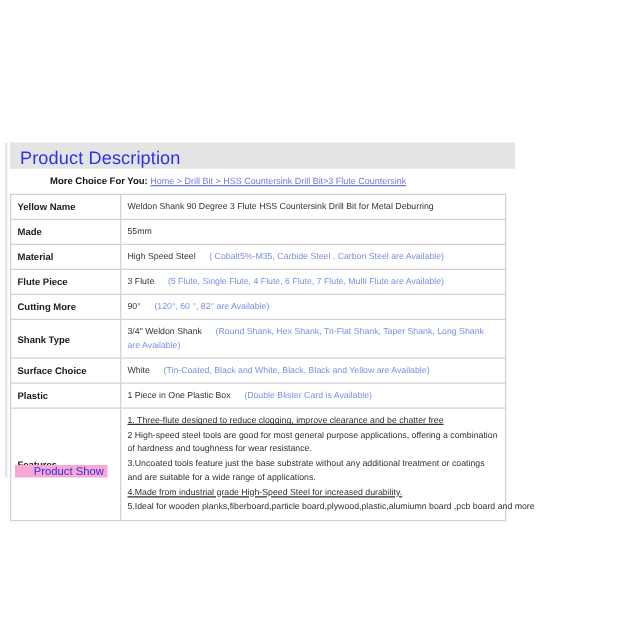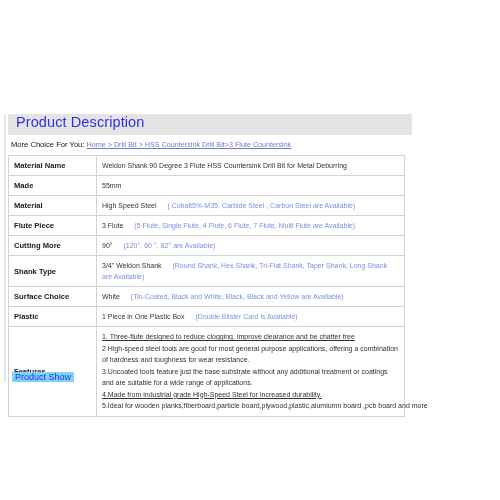--- a/index.html
+++ b/index.html
@@ -38,43 +38,44 @@
     top: 114px;
     width: 404px;
   }
 
   .desc-header {
     width: 402px;
     height: 21px;
     background: #e4e4e4;
     border-left: 2px solid #e4e4e4;
     display: flex;
-    align-items: flex-start;
+    align-items: flex-end;
   }
   .desc-header-title {
     color: #2f2fe8;
     font-size: 14.5px;
     font-weight: 400;
     letter-spacing: 0.1px;
     padding-left: 6px;
     white-space: nowrap;
   }
 
   .breadcrumb-row {
     margin-top: 4px;
     padding-left: 3px;
     font-size: 7.5px;
     line-height: 11px;
     white-space: nowrap;
     color: #222222;
   }
   .breadcrumb-label {
-    font-weight: normal;
+    font-weight: bold;
     color: #111111;
     font-size: 7.6px;
+    margin-left: 29px;
   }
   .breadcrumb-trail {
     color: #6f78d8;
     font-size: 7.2px;
     text-decoration: underline;
   }
 
   table.spec {
     margin-top: 5px;
     border-collapse: collapse;
@@ -123,22 +124,23 @@
     text-decoration: underline;
   }
 
   
   .below-bar {
     position: absolute;
     left: 12px;
     top: 372px;
     width: 62px;
     height: 10px;
-    background: #7dd3fc;
+    background: #f9a8d4;
     overflow: hidden;
+    padding-left: 12px;
   }
   .below-bar-text {
     color: #2f2fe8;
     font-size: 9px;
     line-height: 10px;
     padding-left: 3px;
     white-space: nowrap;
   }
 </style>
 </head>
@@ -155,21 +157,21 @@
     </div>
 
     <div class="breadcrumb-row">
       <span class="breadcrumb-label">More Choice For You:</span>
       <span class="breadcrumb-trail">Home &gt; Drill Bit &gt; HSS Countersink Drill Bit&gt;3 Flute Countersink</span>
     </div>
 
     <table class="spec">
       <tbody>
         <tr>
-          <td class="key">Material Name</td>
+          <td class="key">Yellow Name</td>
           <td class="val">
             <span>Weldon Shank 90 Degree 3 Flute HSS Countersink Drill Bit  for Metal Deburring</span>
           </td>
         </tr>
 
         <tr>
           <td class="key">Made</td>
           <td class="val">
             <span>55mm</span>
           </td>

